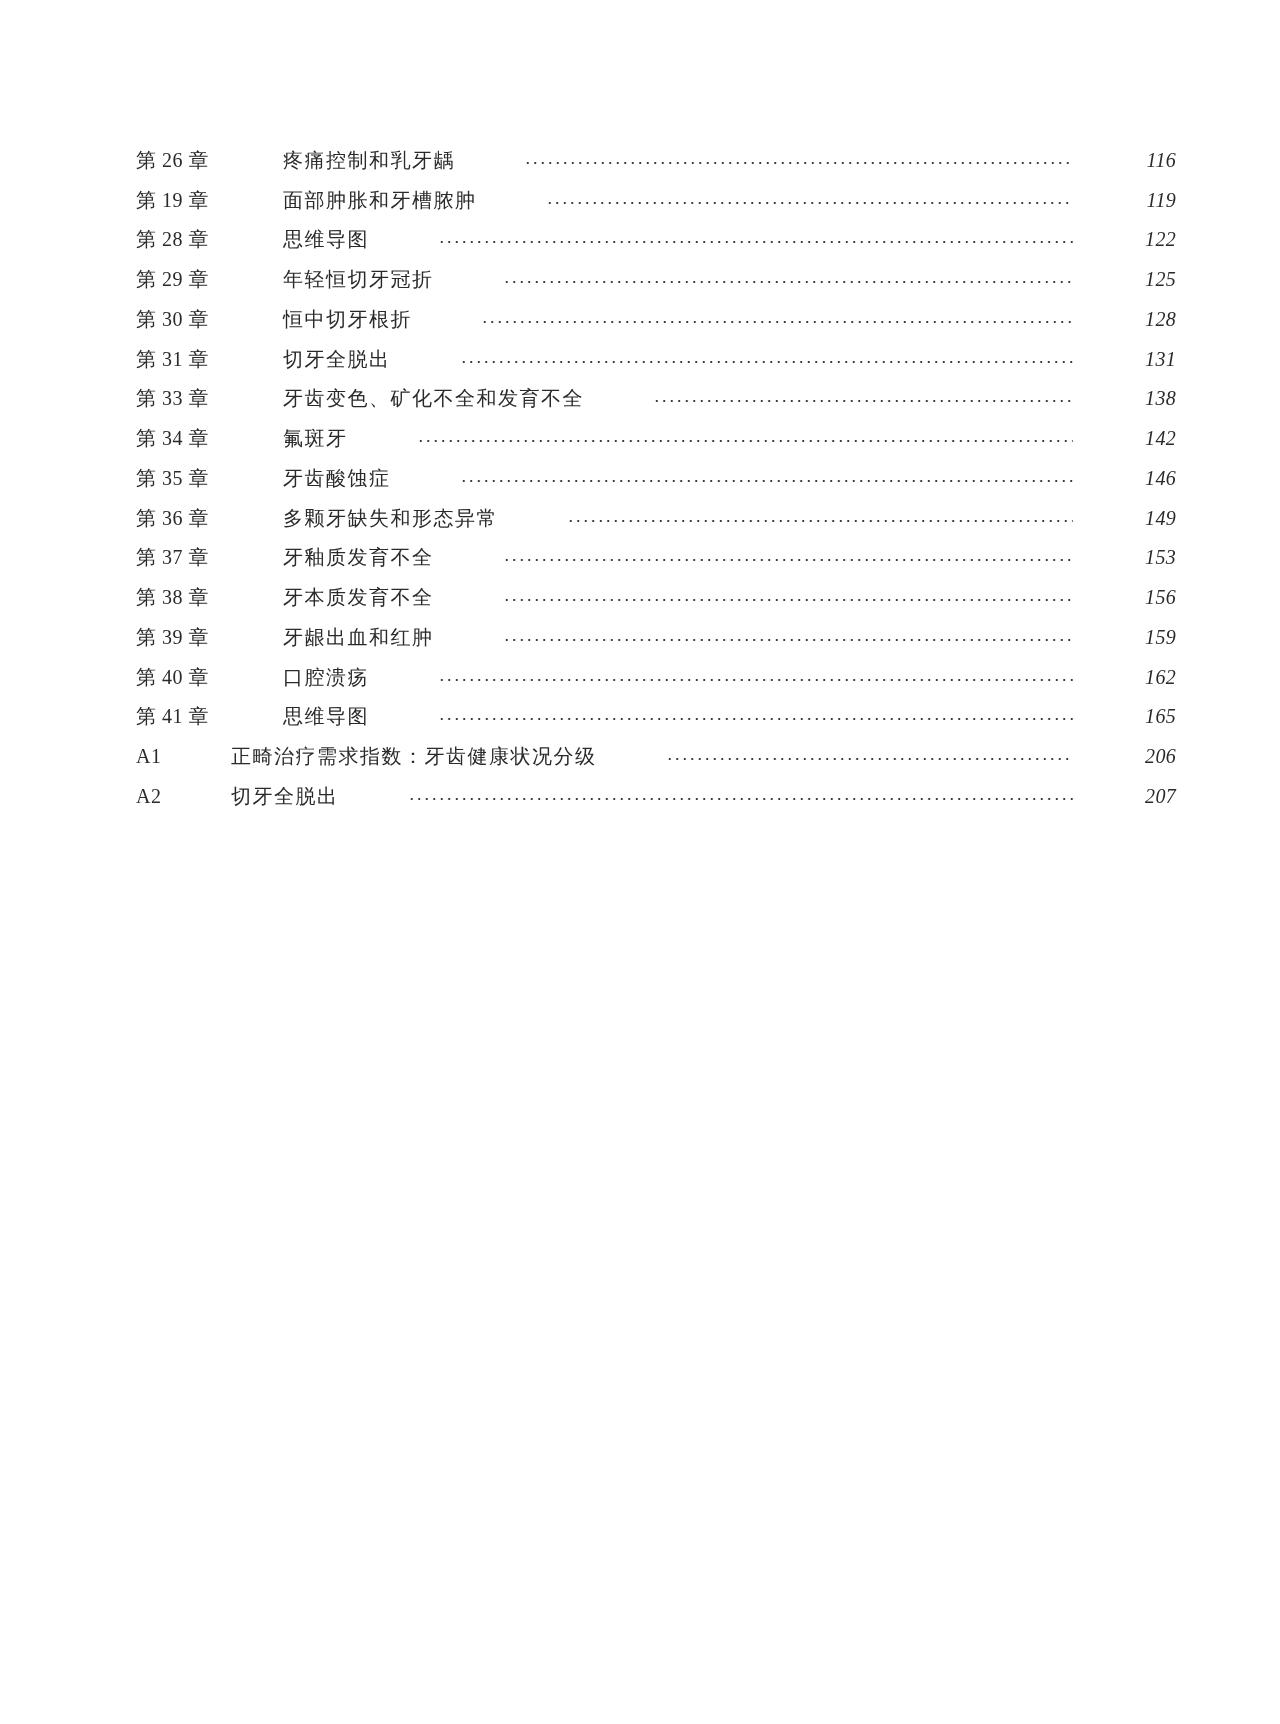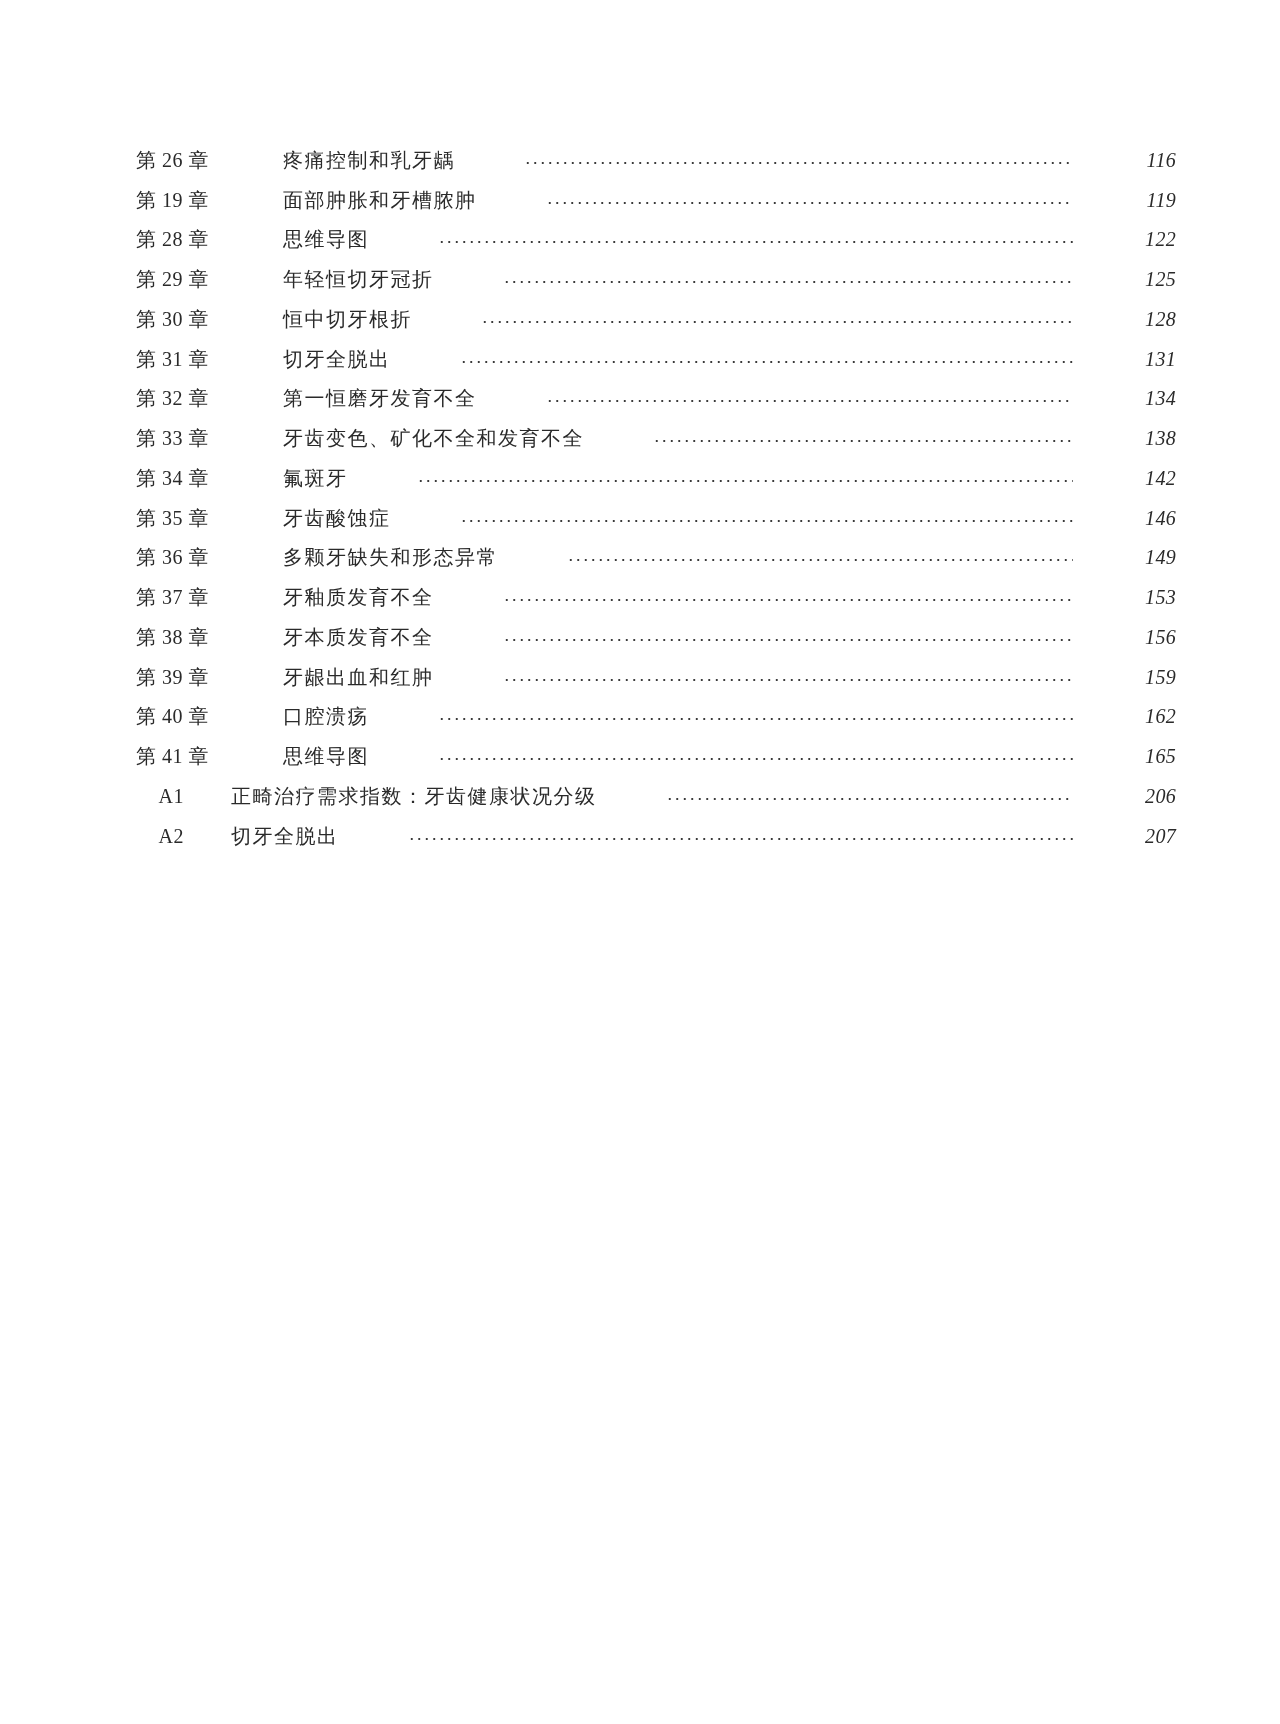--- a/index.html
+++ b/index.html
@@ -31,21 +31,20 @@
       cursor: pointer;
       gap: 47px;
     }
     .chap-num {
       flex: 0 0 auto;
       width: 100px;
       letter-spacing: 0.5px;
     }
     .chap-num.appendix {
       width: 48px;
-      text-align: right;
     }
     .chap-title {
       flex: 0 0 auto;
       letter-spacing: 1.5px;
     }
     .leader {
       flex: 1 1 auto;
       margin: 0 12px 0 22px;
       height: 2px;
       align-self: center;
@@ -103,26 +102,20 @@
     <span class="page-num">128</span>
   </div>
 
   <div class="toc-row">
     <span class="chap-num">第 31 章</span>
     <span class="chap-title">切牙全脱出</span>
     <span class="leader"></span>
     <span class="page-num">131</span>
   </div>
 
-  <div class="toc-row">
-    <span class="chap-num">第 32 章</span>
-    <span class="chap-title">第一恒磨牙发育不全</span>
-    <span class="leader"></span>
-    <span class="page-num">134</span>
-  </div>
 
   <div class="toc-row">
     <span class="chap-num">第 33 章</span>
     <span class="chap-title">牙齿变色、矿化不全和发育不全</span>
     <span class="leader"></span>
     <span class="page-num">138</span>
   </div>
 
   <div class="toc-row">
     <span class="chap-num">第 34 章</span>

